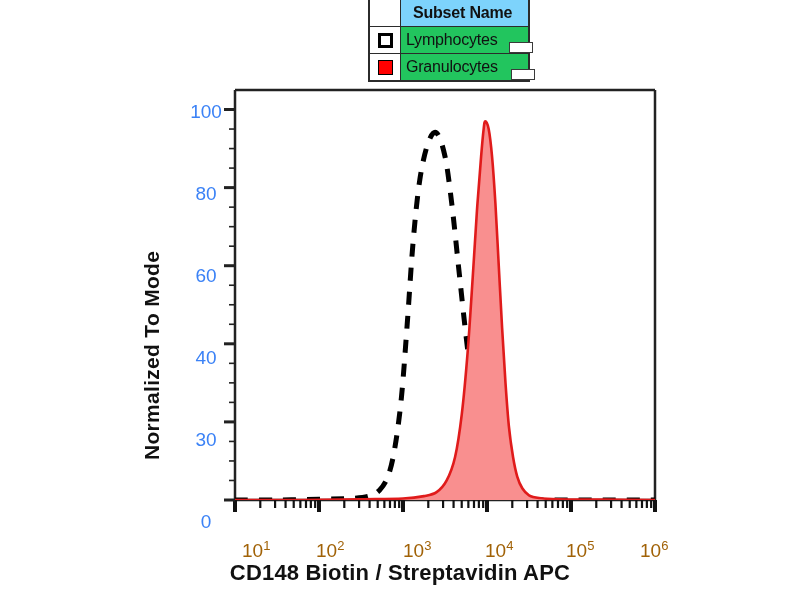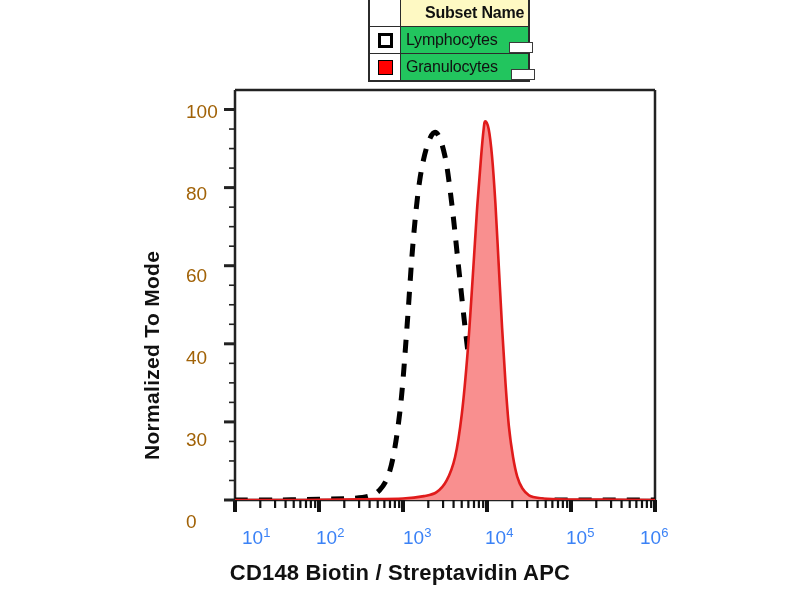--- a/index.html
+++ b/index.html
@@ -53,25 +53,25 @@
     display: flex;
     align-items: center;
     padding-left: 5px;
     position: relative;
     background: #22c55e;
     font-size: 16px;
     color: #111111;
     letter-spacing: -0.2px;
   }
   .legend-head .legend-label-cell {
-    background: #fef9c3;
+    background: #7dd3fc;
     font-weight: bold;
     font-size: 16px;
     justify-content: flex-start;
-    padding-left: 24px;
+    padding-left: 12px;
   }
   .swatch-open {
     width: 15px; height: 15px;
     border: 3px solid #000000;
     background: #ffffff;
     box-sizing: border-box;
   }
   .swatch-red {
     width: 15px; height: 15px;
     border: 1px solid #000000;
@@ -105,30 +105,31 @@
     width: 800px;
     text-align: center;
     font-size: 22px;
     font-weight: bold;
     color: #111111;
     letter-spacing: 0.2px;
   }
   .ytick-label {
     position: absolute;
     right: 0;
-    text-align: left;
+    text-align: center;
+    font-size: 19px;
+    color: #3b82f6;
+    width: 40px;
+  }
+  .xtick-label {
+    position: absolute;
     font-size: 19px;
     color: #a16207;
-    width: 40px;
-  }
-  .xtick-label {
-    position: absolute;
-    font-size: 19px;
-    color: #3b82f6;
     white-space: nowrap;
+    margin-top: 13px;
   }
   .xtick-label sup {
     font-size: 13px;
     vertical-align: super;
   }
 </style>
 </head>
 <body>
 
 <div id="figure">

